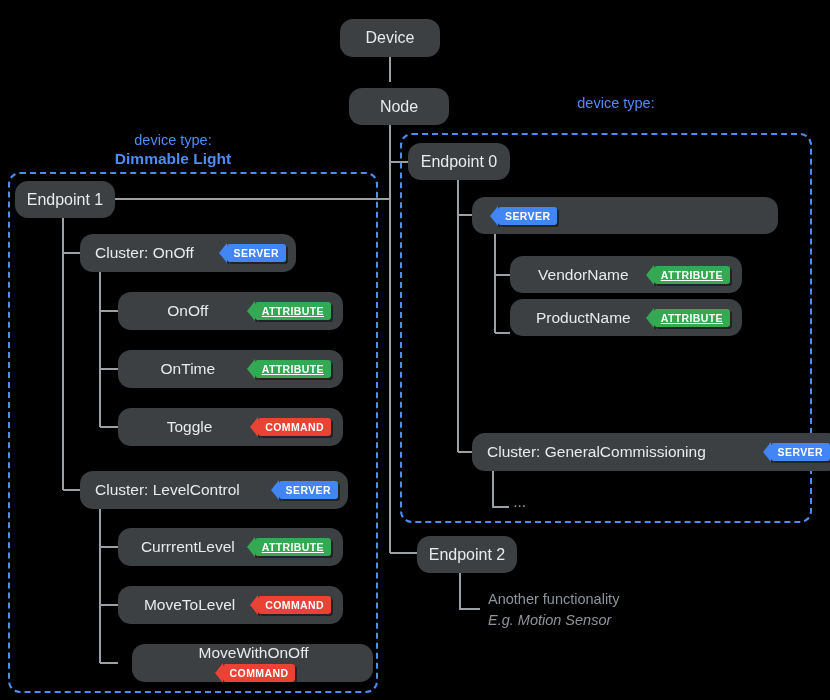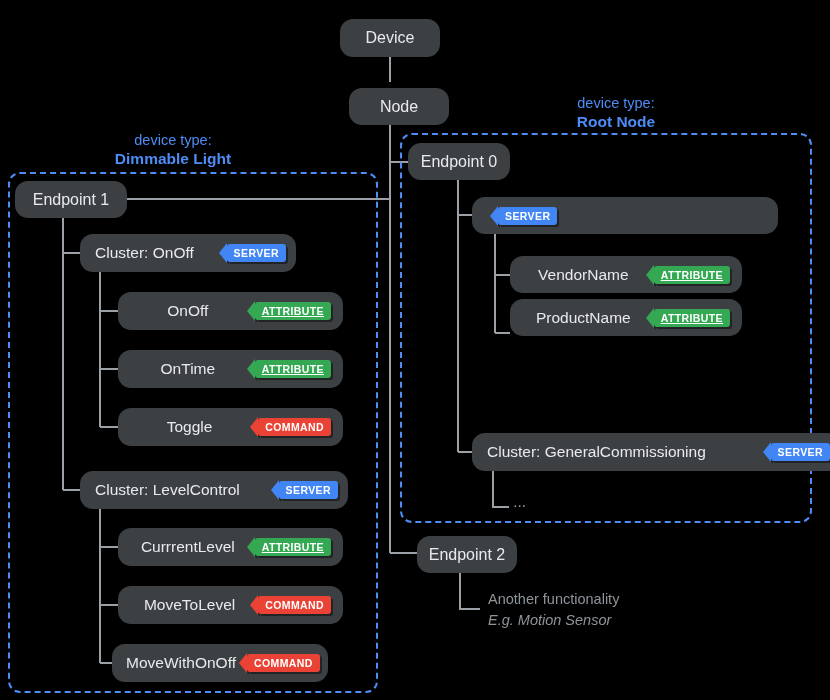--- a/index.html
+++ b/index.html
@@ -78,21 +78,20 @@
 
   <div class="group" style="left:8px;top:172px;width:370px;height:521px;"></div>
   <div class="group" style="left:400px;top:133px;width:412px;height:390px;"></div>
 
   <div class="caption" style="left:38px;top:131px;width:270px;">
     <span>device type:</span>
     <span class="cap2">Dimmable Light</span>
   </div>
   <div class="caption" style="left:481px;top:94px;width:270px;">
     <span>device type:</span>
-    <span class="cap2">Root Node</span>
   </div>
 
   <div class="node center" style="left:340px;top:19px;width:100px;">
     <span class="lbl">Device</span>
   </div>
   <div class="node center" style="left:349px;top:82px;width:100px;height:37px;margin-top:6px;">
     <span class="lbl">Node</span>
   </div>
 
   <div class="node center" style="left:408px;top:143px;width:102px;height:37px;">
@@ -108,21 +107,21 @@
   <div class="node row" style="left:510px;top:299px;width:232px;height:37px;">
     <span class="lbl">ProductName</span>
     <span class="badge green">ATTRIBUTE</span>
   </div>
   <div class="node cluster" style="left:472px;top:433px;width:368px;">
     <span class="lbl">Cluster: GeneralCommissioning</span>
     <span class="badge blue">SERVER</span>
   </div>
   <div class="dots" style="left:514px;top:498px;">...</div>
 
-  <div class="node center" style="left:15px;top:181px;width:112px;height:37px;">
+  <div class="node center" style="left:15px;top:181px;width:100px;height:37px;">
     <span class="lbl">Endpoint 1</span>
   </div>
   <div class="node cluster" style="left:80px;top:234px;width:216px;">
     <span class="lbl">Cluster: OnOff</span>
     <span class="badge blue">SERVER</span>
   </div>
   <div class="node row" style="left:118px;top:292px;width:225px;">
     <span class="lbl">OnOff</span>
     <span class="badge green">ATTRIBUTE</span>
   </div>
@@ -139,21 +138,21 @@
     <span class="badge blue">SERVER</span>
   </div>
   <div class="node row" style="left:118px;top:528px;width:225px;">
     <span class="lbl">CurrrentLevel</span>
     <span class="badge green">ATTRIBUTE</span>
   </div>
   <div class="node row" style="left:118px;top:586px;width:225px;">
     <span class="lbl">MoveToLevel</span>
     <span class="badge red">COMMAND</span>
   </div>
-  <div class="node row" style="left:112px;top:644px;width:216px;">
+  <div class="node row" style="left:132px;top:644px;width:241px;flex-direction:column;">
     <span class="lbl">MoveWithOnOff</span>
     <span class="badge red">COMMAND</span>
   </div>
 
   <div class="node center" style="left:417px;top:536px;width:100px;height:37px;">
     <span class="lbl">Endpoint 2</span>
   </div>
   <div class="note" style="left:488px;top:589px;width:220px;">
     <span>Another functionality</span>
     <span class="nl2">E.g. Motion Sensor</span>

